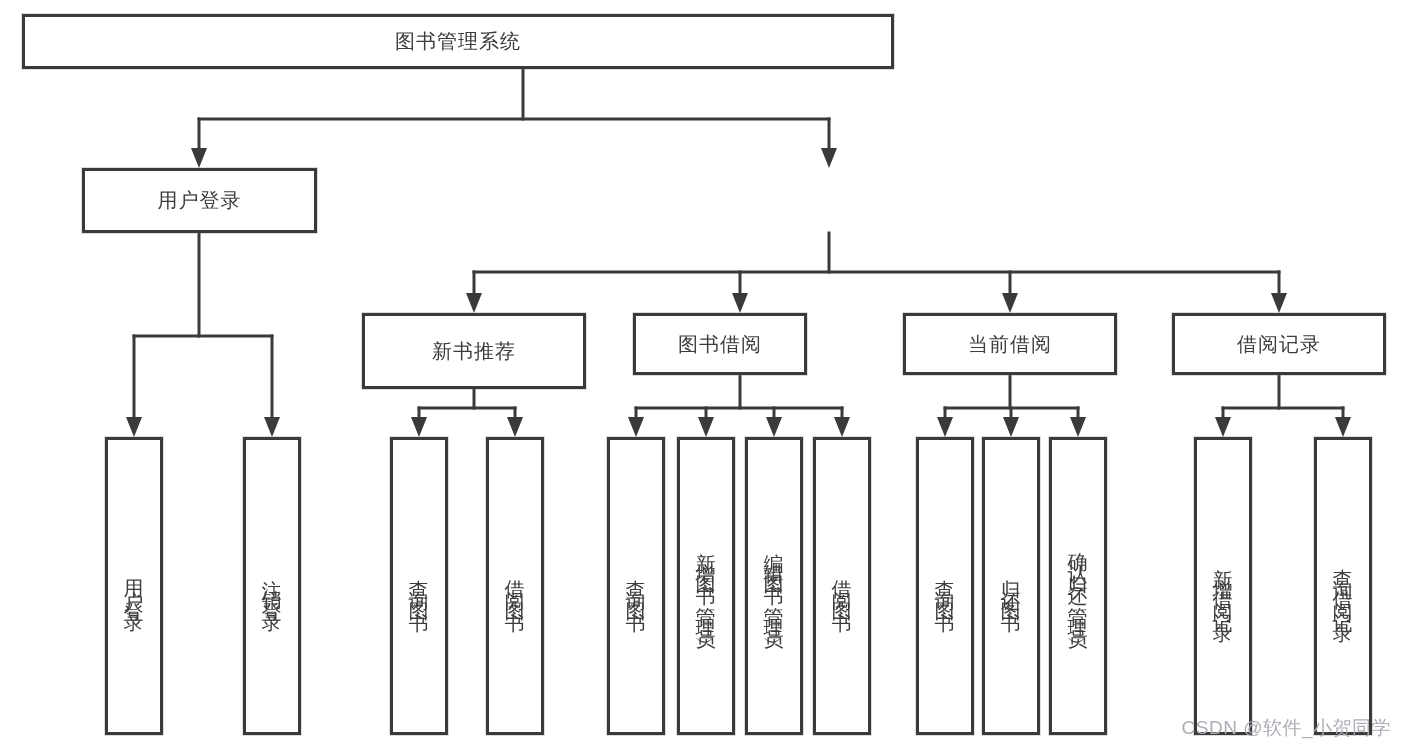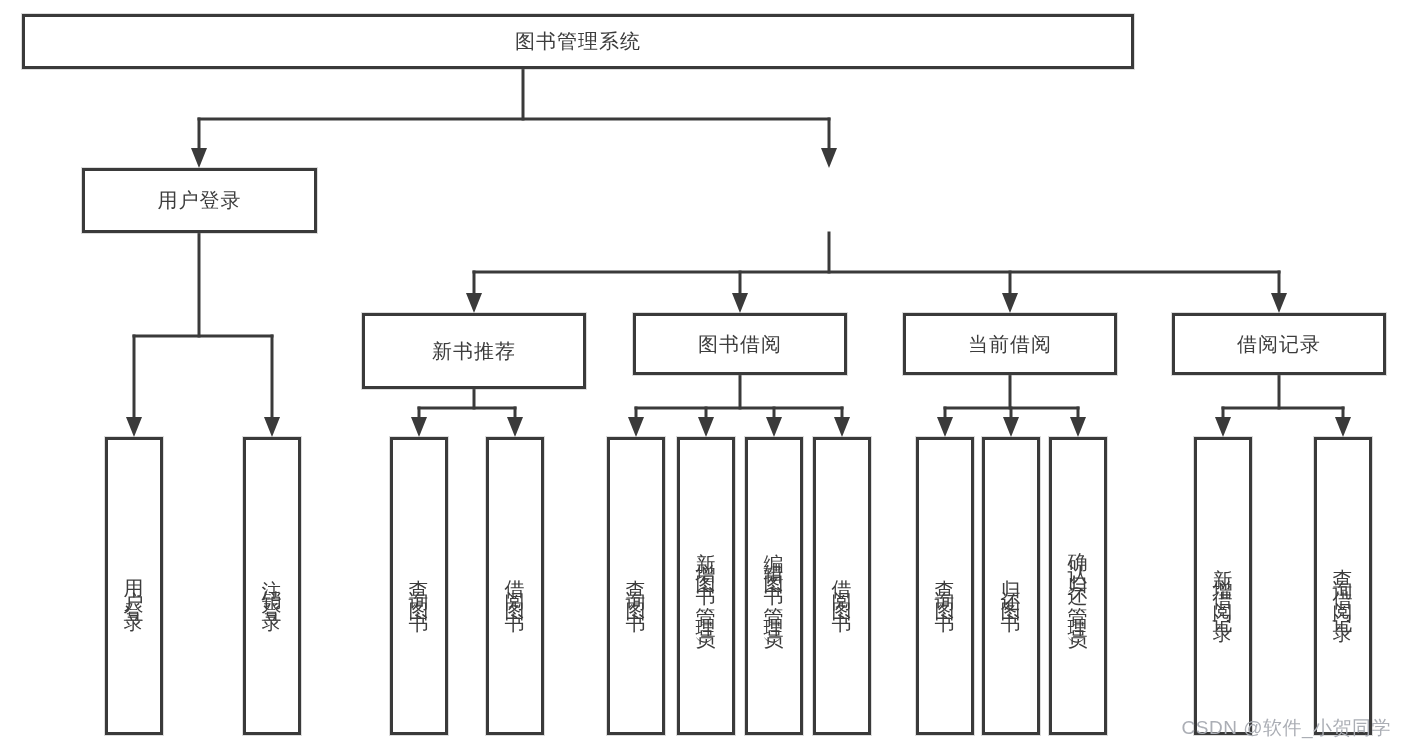--- a/index.html
+++ b/index.html
@@ -104,32 +104,32 @@
       <line x1="1078" y1="408" x2="1078" y2="421" stroke="#3a3a3a" stroke-width="3" stroke-linecap="square"></line>
       <polygon points="1070,417 1086,417 1078,437" fill="#3a3a3a"></polygon>
       <line x1="1279" y1="375" x2="1279" y2="408" stroke="#3a3a3a" stroke-width="3" stroke-linecap="square"></line>
       <line x1="1223" y1="408" x2="1343" y2="408" stroke="#3a3a3a" stroke-width="3" stroke-linecap="square"></line>
       <line x1="1223" y1="408" x2="1223" y2="421" stroke="#3a3a3a" stroke-width="3" stroke-linecap="square"></line>
       <polygon points="1215,417 1231,417 1223,437" fill="#3a3a3a"></polygon>
       <line x1="1343" y1="408" x2="1343" y2="421" stroke="#3a3a3a" stroke-width="3" stroke-linecap="square"></line>
       <polygon points="1335,417 1351,417 1343,437" fill="#3a3a3a"></polygon>
     </svg>
 
-  <div class="node box-h" style="left:22px;top:14px;width:1112px;height:55px">
+  <div class="node box-h" style="left:22px;top:14px;width:872px;height:55px">
     <span class="lbl">图书管理系统</span>
   </div>
 
   <div class="node box-h" style="left:82px;top:168px;width:235px;height:65px">
     <span class="lbl">用户登录</span>
   </div>
 
   <div class="node box-h" style="left:362px;top:313px;width:224px;height:76px">
     <span class="lbl">新书推荐</span>
   </div>
-  <div class="node box-h" style="left:633px;top:313px;width:214px;height:62px">
+  <div class="node box-h" style="left:633px;top:313px;width:174px;height:62px">
     <span class="lbl">图书借阅</span>
   </div>
   <div class="node box-h" style="left:1172px;top:313px;width:214px;height:62px">
     <span class="lbl">借阅记录</span>
   </div>
   <div class="node box-h" style="left:903px;top:313px;width:214px;height:62px">
     <span class="lbl">当前借阅</span>
   </div>
 
   <div class="node box-v" style="left:105px;top:437px;width:58px;height:298px">

